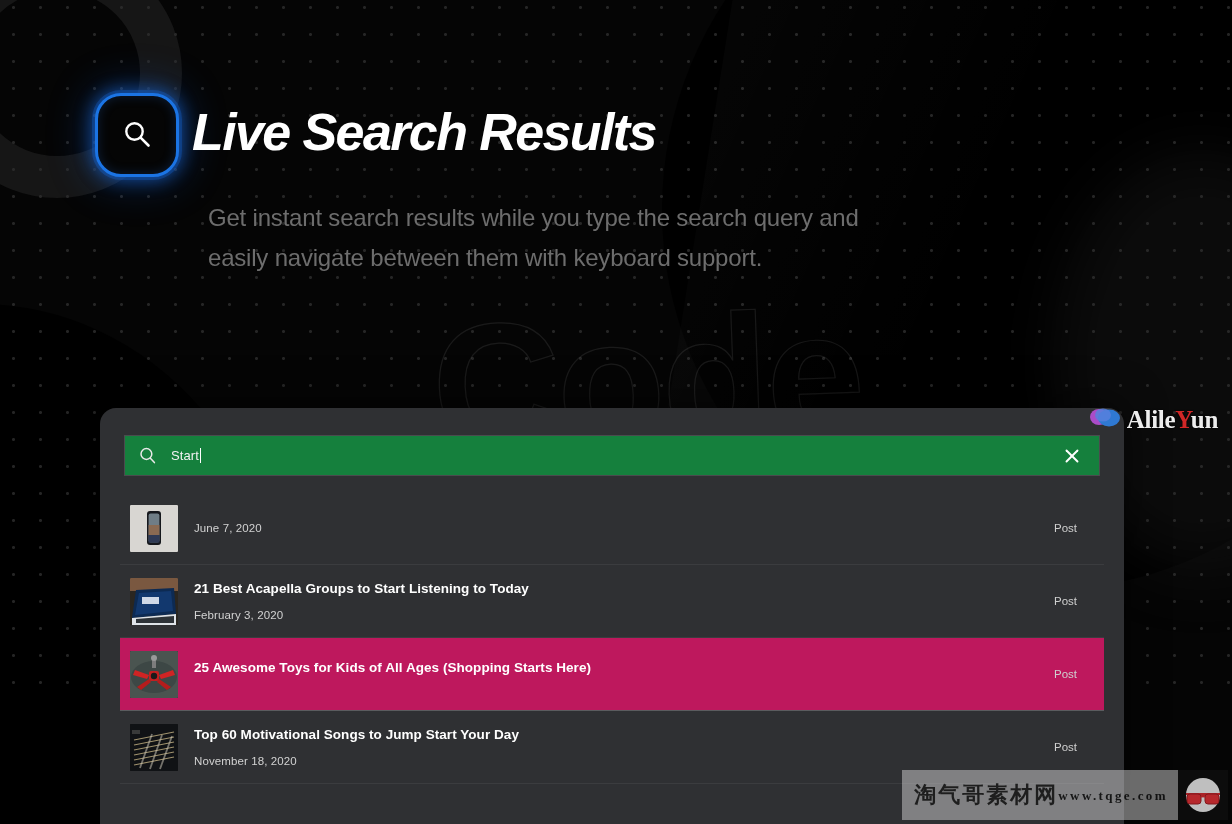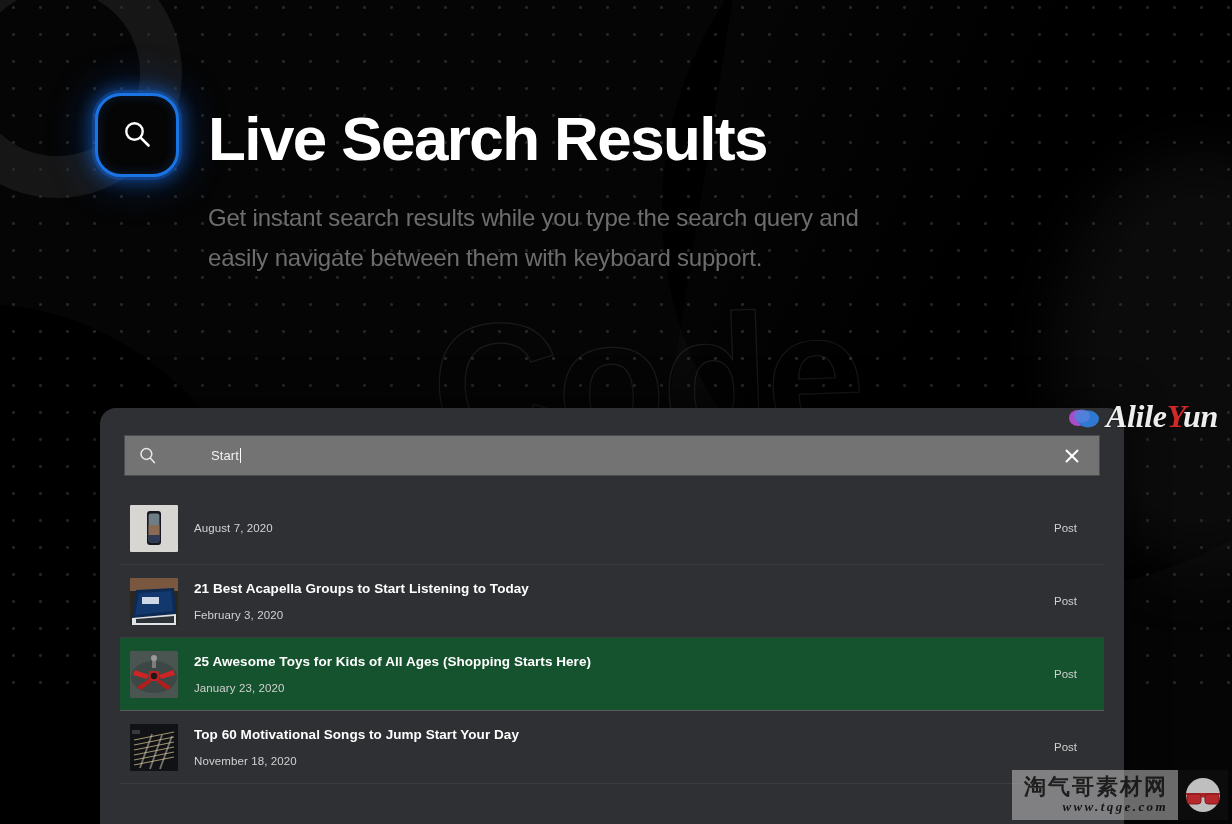--- a/index.html
+++ b/index.html
@@ -100,27 +100,28 @@
       0 0 0 3px rgba(22,103,214,.30),
       0 0 16px 4px rgba(26,110,226,.55),
       0 0 38px 10px rgba(20,90,200,.28),
       inset 0 0 12px rgba(40,120,230,.22);
     display: flex; align-items: center; justify-content: center;
   }
   .hero-icon svg { display: block; }
 
   .hero-title {
     position: absolute;
-    left: 208px; top: 103px;
-    font-size: 62px;
+    left: 192px; top: 103px;
+    font-size: 52px;
     font-weight: 700;
     letter-spacing: -1.6px;
     color: #ffffff;
     line-height: 1.15;
     white-space: nowrap;
+    font-style: italic;
   }
 
   .hero-sub {
     position: absolute;
     left: 208px; top: 198px;
     width: 690px;
     font-size: 24px;
     line-height: 40px;
     font-weight: 400;
     color: #6d6d6d;
@@ -136,24 +137,23 @@
     border-radius: 16px 16px 0 0;
     box-shadow: 0 -4px 40px rgba(0,0,0,.55);
     overflow: hidden;
   }
 
   .search-bar {
     position: absolute;
     left: 24px; top: 27px;
     width: 976px; height: 41px;
     border: 1px solid #4a4b4e;
-    background: #737373;
+    background: #15803d;
     display: flex;
     align-items: center;
-    gap: 40px;
   }
   .search-icon-wrap {
     width: 46px; height: 100%;
     display: flex; align-items: center; justify-content: center;
     flex: 0 0 46px;
   }
   .search-input-fake {
     flex: 1 1 auto;
     display: flex;
     align-items: center;
@@ -185,21 +185,21 @@
     position: relative;
     display: flex;
     align-items: center;
     height: 73px;
     padding: 0 12px 0 10px;
     border-bottom: 1px solid #3b3c3f;
     cursor: pointer;
   }
   .result-row:last-child { border-bottom: 1px solid #3b3c3f; }
   .result-row.active {
-    background: #14532d;
+    background: #be185d;
     border-bottom-color: #5b5c5f;
   }
 
   .thumb {
     width: 48px; height: 47px;
     flex: 0 0 48px;
     margin-right: 16px;
     border-radius: 1px;
     overflow: hidden;
     position: relative;
@@ -235,54 +235,53 @@
 
   
   .wm-alile {
     position: absolute;
     right: 14px; top: 398px;
     display: flex; align-items: center; gap: 5px;
     opacity: .93;
   }
   .wm-alile .wm-text {
     font-family: "Liberation Serif", serif;
-    font-size: 32px;
-    font-weight: 700;
-    font-style: italic;
+    font-size: 25px;
+    font-weight: 700;
     color: #ffffff;
     letter-spacing: -.3px;
     text-shadow: 0 0 2px #000;
+    margin-top: 8px;
   }
   .wm-alile .wm-text .hl { color: #e02a2a; }
 
   .wm-tqge {
     position: absolute;
     right: 4px; bottom: 4px;
     display: flex; align-items: stretch;
     height: 50px;
     opacity: .92;
   }
   .wm-tqge .tq-box {
     background: rgba(208,208,208,.55);
     padding: 3px 10px 3px 12px;
-    display: flex; flex-direction: column;
+    display: flex; 
     justify-content: center;
-    align-items: flex-end;
+    align-items: center;
   }
   .wm-tqge .tq-cn {
     font-family: "DejaVu Sans", sans-serif;
     font-size: 22px;
     font-weight: 700;
     color: #1d1d1d;
     letter-spacing: 2px;
     line-height: 1.05;
   }
   .wm-tqge .tq-url {
     font-family: "Liberation Serif", serif;
-    font-style: italic;
     font-weight: 700;
     font-size: 13px;
     color: #141414;
     letter-spacing: 2.4px;
     margin-top: 1px;
   }
   .wm-tqge .tq-glasses {
     width: 50px;
     background: #0d0d0d;
     display: flex; align-items: center; justify-content: center;
@@ -346,21 +345,21 @@
         <div class="thumb">
           <svg viewBox="0 0 48 47" preserveAspectRatio="none">
             <rect width="48" height="47" fill="#d8d6d2"></rect>
             <rect x="17" y="6" width="14" height="34" rx="3" fill="#15171c"></rect>
             <rect x="18.6" y="8.4" width="10.8" height="29.2" rx="2" fill="#6f7d86"></rect>
             <rect x="18.6" y="20" width="10.8" height="10" fill="#8a6a52"></rect>
             <rect x="18.6" y="30" width="10.8" height="7.6" fill="#2f3a55"></rect>
           </svg>
         </div>
         <div class="row-text">
-          <div class="row-date">August 7, 2020</div>
+          <div class="row-date">June 7, 2020</div>
         </div>
         <div class="row-type">Post</div>
       </div>
 
       <div class="result-row">
         <div class="thumb">
           <svg viewBox="0 0 48 47" preserveAspectRatio="none">
             <rect width="48" height="47" fill="#2a2620"></rect>
             <rect x="0" y="0" width="48" height="13" fill="#7a5840"></rect>
             <polygon points="2,40 6,12 44,10 46,36" fill="#0d2a52"></polygon>
@@ -387,21 +386,20 @@
             <path d="M29 24 L43 19 L45 24 L31 28 Z" fill="#cf2424"></path>
             <path d="M19 28 L7 36 L11 39 L21 31 Z" fill="#b51c1c"></path>
             <path d="M29 28 L41 36 L37 39 L27 31 Z" fill="#b51c1c"></path>
             <circle cx="24" cy="25" r="3.2" fill="#1a1a1a"></circle>
             <rect x="22" y="7" width="4" height="10" fill="#7d7d7d"></rect>
             <circle cx="24" cy="7" r="3" fill="#9a9a9a"></circle>
           </svg>
         </div>
         <div class="row-text">
           <div class="row-title">25 Awesome Toys for Kids of All Ages (Shopping Starts Here)</div>
-          <div class="row-date">January 23, 2020</div>
         </div>
         <div class="row-type">Post</div>
       </div>
 
       <div class="result-row">
         <div class="thumb">
           <svg viewBox="0 0 48 47" preserveAspectRatio="none">
             <rect width="48" height="47" fill="#101215"></rect>
             <g stroke="#b8a77c" stroke-width="1.1" opacity=".85">
               <line x1="4" y1="16" x2="44" y2="8"></line>

